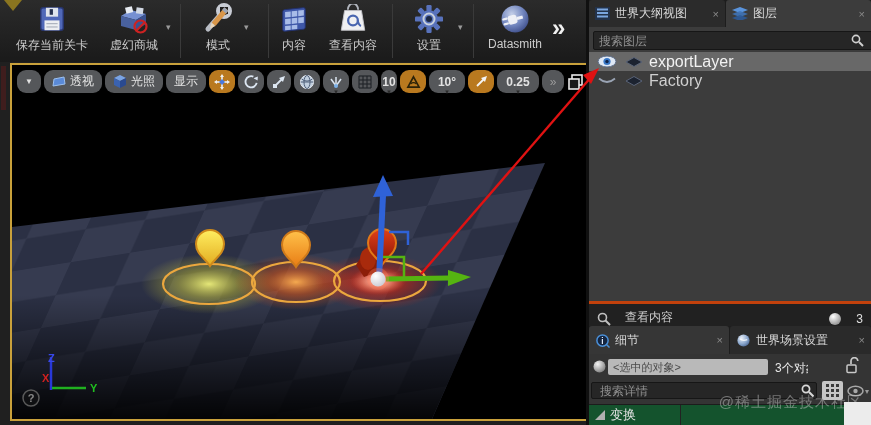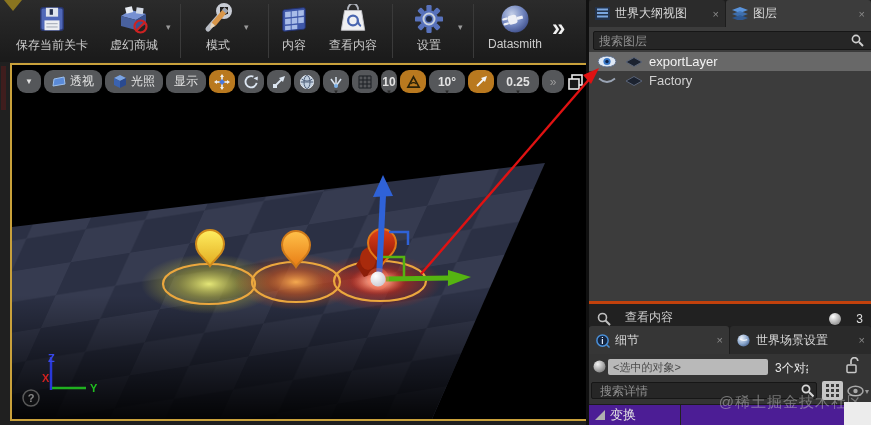--- a/index.html
+++ b/index.html
@@ -45,32 +45,32 @@
   #right-panel { left:589px; top:0; width:282px; height:425px; background:#3c3c3c; }
   .tab { position:absolute; height:27px; display:flex; align-items:center; gap:5px;
     padding:0 6px; border-radius:3px 3px 0 0; font-size:12px; color:#d8d8d8; }
   .tab .x { margin-left:auto; color:#8a8a8a; font-size:11px; }
   .searchbox { position:absolute; background:#262626; border:1px solid #161616; border-radius:2px;
     color:#cfcfcf; font-size:12px; padding:0 20px 0 5px; outline:none;
     font-family:"Liberation Sans","DejaVu Sans",sans-serif; }
   .searchbox::placeholder { color:#8f8f8f; opacity:1; }
   .mag { position:absolute; }
   .lrow { position:absolute; left:0; width:282px; height:19px; display:flex; align-items:center; }
-  .lrow .nm { font-size:13px; margin-left:6px; }
+  .lrow .nm { font-size:16px; margin-left:6px; }
   #footer-bar { position:absolute; left:0; top:301px; width:282px; height:25px; background:#212121;
     border-top:3px solid #c2410c; display:flex; align-items:flex-end;gap:9px; }
   #footer-bar .lb { color:#cfcfcf; font-size:12px; margin-left:5px; }
   #dtab-bar { position:absolute; left:0; top:326px; width:282px; height:28px; background:#1d1d1d; }
   #details-content { position:absolute; left:0; top:354px; width:282px; height:71px; background:#343434; }
   #sel-obj-box { position:absolute; left:19px; top:5px; width:160px; height:16px; background:#b9b9b9;
     border-radius:2px; color:#4a4a4a; font-size:11px; line-height:16px; padding-left:5px;
     white-space:nowrap; overflow:hidden; }
   #obj-count { position:absolute; left:186px; top:6px; width:33px; overflow:hidden;
     color:#e8e8e8; font-size:12px; white-space:nowrap; }
-  #transform-row { position:absolute; left:0; top:50px; width:282px; height:21px; background:#4c1d95;
+  #transform-row { position:absolute; left:0; top:50px; width:282px; height:21px; background:#14532d;
     border-top:1px solid #1c1c1c; display:flex; align-items:center; }
   #transform-row .lb { color:#e4e4e4; font-size:13px; margin-left:5px; }
   #watermark { right:8px; top:393px; color:rgba(200,200,200,.48); font-size:15px;
     letter-spacing:1px; z-index:45; }
   #corner-white { left:844px; top:402px; width:27px; height:23px; background:#ececec; z-index:60; }
   #overlay-arrow { left:0; top:0; z-index:50; pointer-events:none; }
 </style>
 </head>
 <body>
 

